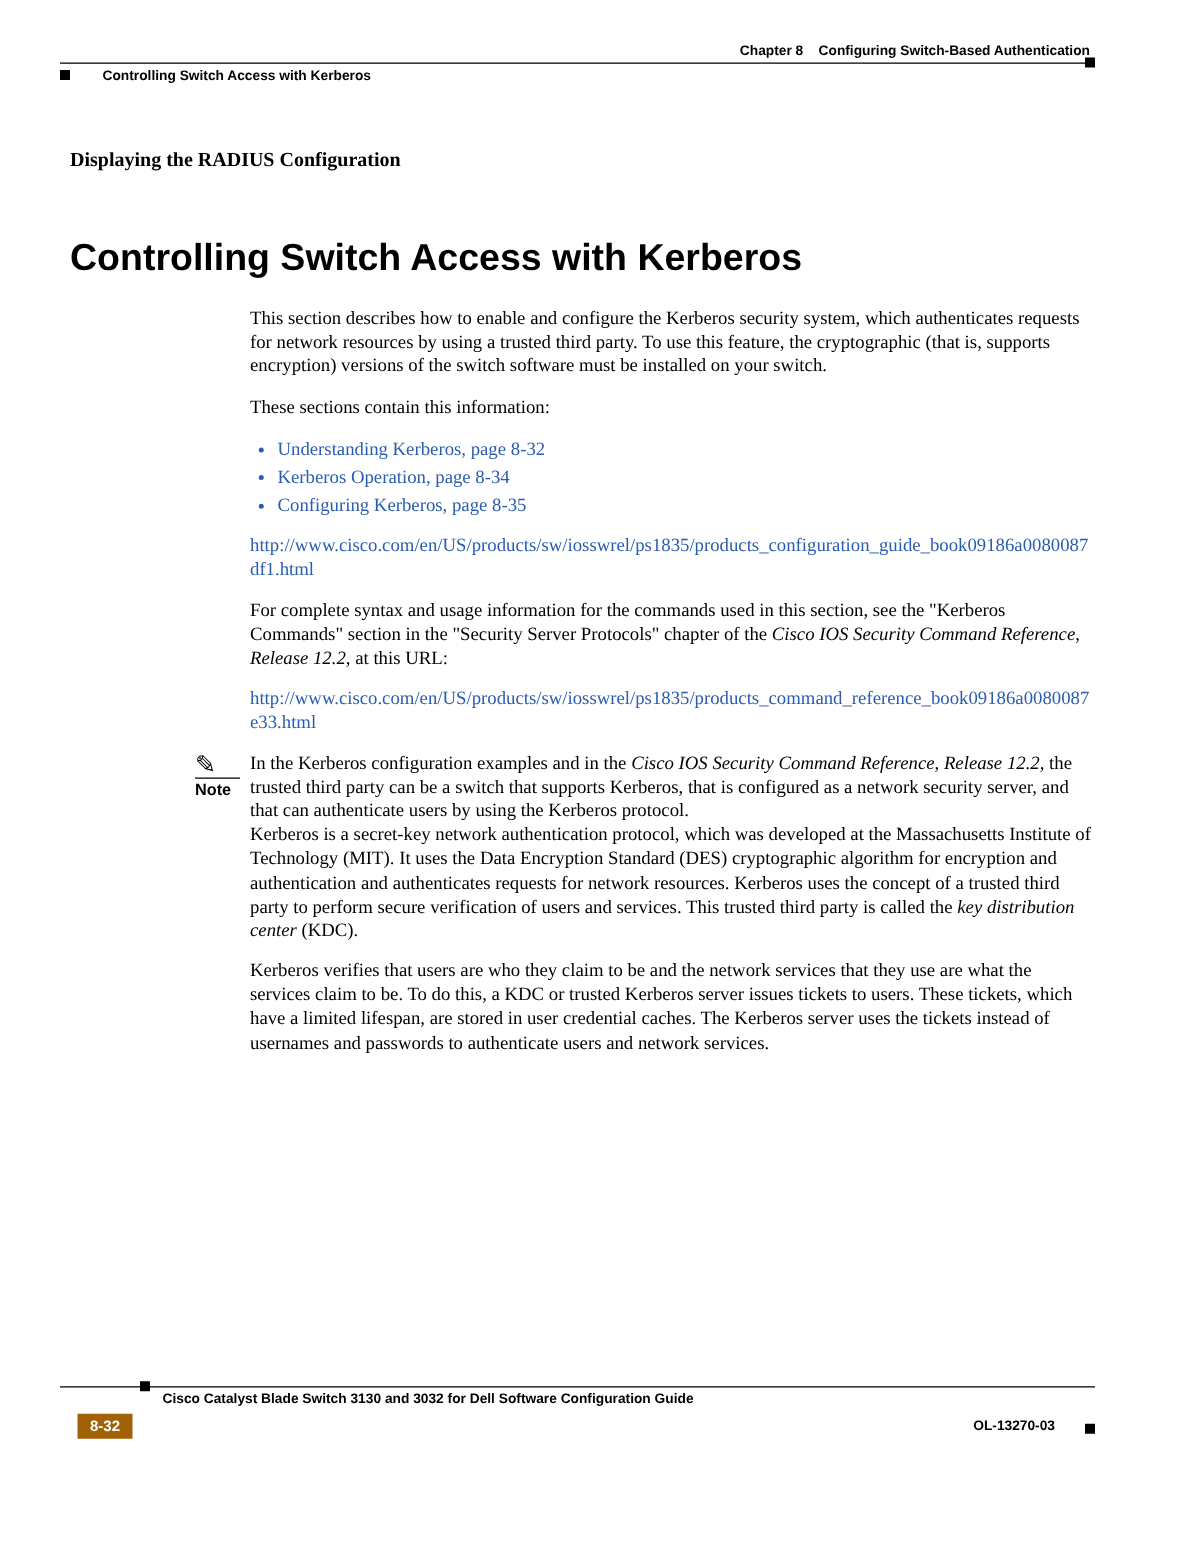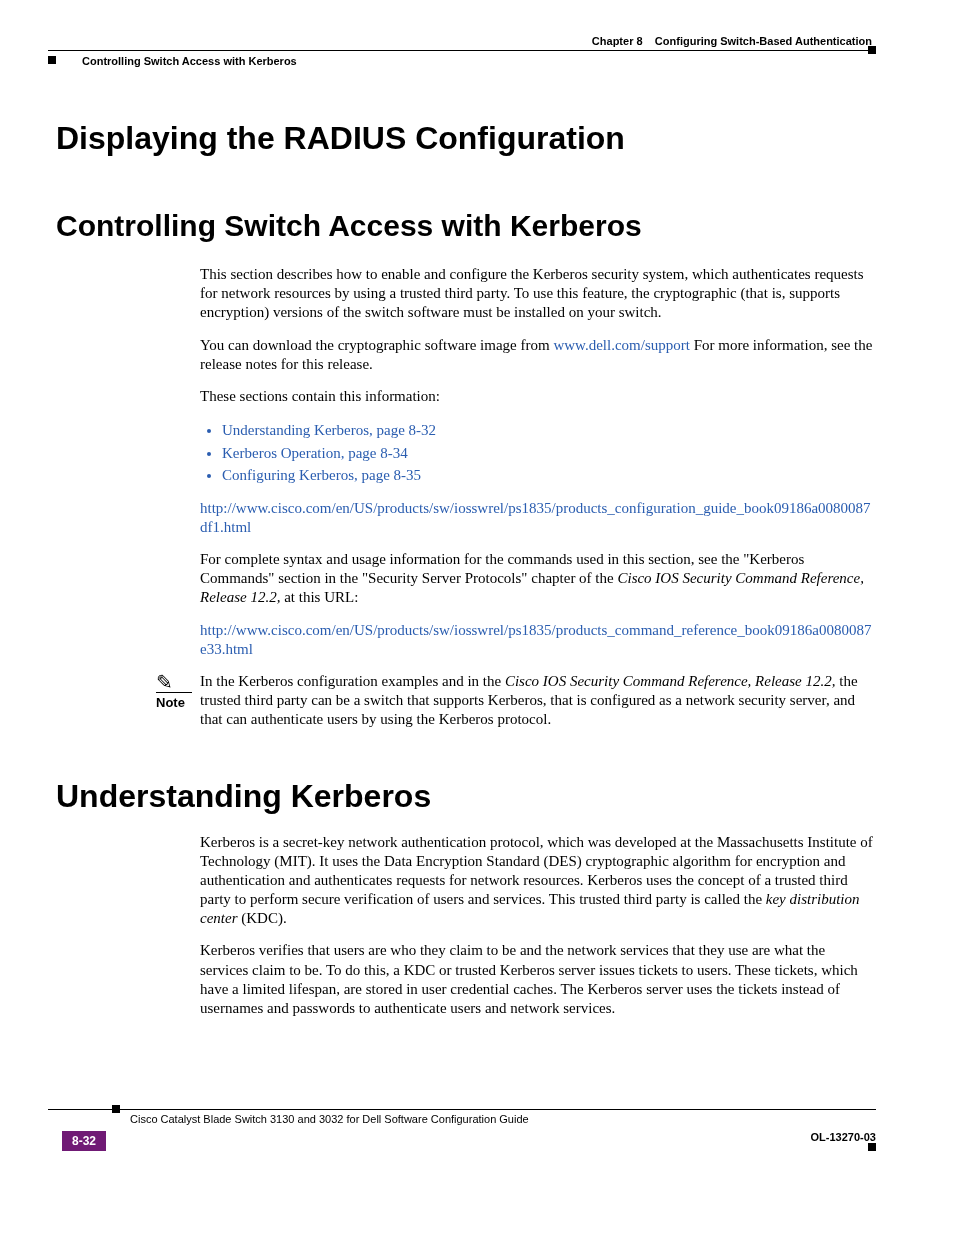--- a/index.html
+++ b/index.html
@@ -59,23 +59,23 @@
   }
 
   .content {
     position: absolute;
     top: 120px;
     left: 56px;
     right: 78px;
   }
 
   h2.section {
-    font-family: Liberation Sans, sans-serif;
-    font-weight: bold;
-    font-size: 32px;
+    font-family: Liberation Serif, serif;
+    font-weight: bold;
+    font-size: 16px;
     margin: 0 0 18px 0;
   }
   h1.main {
     font-family: Arial, Helvetica, sans-serif;
     font-weight: bold;
     font-size: 30px;
     margin: 52px 0 22px 0;
   }
 
   .body-text {
@@ -147,31 +147,31 @@
     position: absolute;
     left: 64px;
     top: -4px;
     width: 8px;
     height: 8px;
     background: #000;
   }
   .footer-title {
     font-family: Arial, Helvetica, sans-serif;
     font-size: 11px;
-    font-weight: normal;
+    font-weight: bold;
     margin-left: 82px;
   }
   .footer-row {
     display: flex;
     justify-content: space-between;
     align-items: center;
     margin-top: 6px;
   }
   .page-num-box {
-    background: #701a75;
+    background: #a16207;
     color: #fff;
     font-family: Arial, Helvetica, sans-serif;
     font-weight: bold;
     font-size: 12px;
     padding: 3px 10px;
     margin-left: 14px;
   }
   .doc-id {
     font-family: Arial, Helvetica, sans-serif;
     font-size: 11px;
@@ -191,23 +191,20 @@
   <div class="header-sub-square"></div>
   <div class="header-sub">Controlling Switch Access with Kerberos</div>
 
   <div class="content">
 
     <h2 class="section">Displaying the RADIUS Configuration</h2>
 
     <h1 class="main">Controlling Switch Access with Kerberos</h1>
     <div class="body-text">
       <p class="body">This section describes how to enable and configure the Kerberos security system, which authenticates requests for network resources by using a trusted third party. To use this feature, the cryptographic (that is, supports encryption) versions of the switch software must be installed on your switch.</p>
-      <p class="body">
-        <span>You can download the cryptographic software image from </span><a class="link">www.dell.com/support</a><span> For more information, see the release notes for this release.</span>
-      </p>
       <p class="body">These sections contain this information:</p>
       <ul class="bullets">
         <li><a class="link">Understanding Kerberos, page 8-32</a></li>
         <li><a class="link">Kerberos Operation, page 8-34</a></li>
         <li><a class="link">Configuring Kerberos, page 8-35</a></li>
       </ul>
       <p class="body"><a class="link" style="word-break:break-all">http://www.cisco.com/en/US/products/sw/iosswrel/ps1835/products_configuration_guide_book09186a0080087df1.html</a></p>
       <p class="body">
         <span>For complete syntax and usage information for the commands used in this section, see the "Kerberos Commands" section in the "Security Server Protocols" chapter of the </span><span class="italic">Cisco IOS Security Command Reference, Release 12.2,</span><span> at this URL:</span>
       </p>
@@ -220,37 +217,36 @@
         <div class="note-rule"></div>
         <span class="note-icon">Note</span>
       </div>
       <div class="note-body">
         <p class="body">
           <span>In the Kerberos configuration examples and in the </span><span class="italic">Cisco IOS Security Command Reference, Release 12.2,</span><span> the trusted third party can be a switch that supports Kerberos, that is configured as a network security server, and that can authenticate users by using the Kerberos protocol.</span>
         </p>
       </div>
     </div>
 
-    <h2 class="section" style="margin-top:48px;">Understanding Kerberos</h2>
     <div class="body-text">
       <p class="body">
         <span>Kerberos is a secret-key network authentication protocol, which was developed at the Massachusetts Institute of Technology (MIT). It uses the Data Encryption Standard (DES) cryptographic algorithm for encryption and authentication and authenticates requests for network resources. Kerberos uses the concept of a trusted third party to perform secure verification of users and services. This trusted third party is called the </span><span class="italic">key distribution center</span><span> (KDC).</span>
       </p>
       <p class="body">Kerberos verifies that users are who they claim to be and the network services that they use are what the services claim to be. To do this, a KDC or trusted Kerberos server issues tickets to users. These tickets, which have a limited lifespan, are stored in user credential caches. The Kerberos server uses the tickets instead of usernames and passwords to authenticate users and network services.</p>
     </div>
 
   </div>
 
   <div class="footer">
     <div class="footer-line">
       <div class="footer-square-left"></div>
     </div>
     <div class="footer-title">Cisco Catalyst Blade Switch 3130 and 3032 for Dell Software Configuration Guide</div>
     <div class="footer-row">
       <div class="page-num-box">8-32</div>
-      <div style="display:flex;align-items:flex-end;gap:0;flex-direction:column;">
+      <div style="display:flex;align-items:flex-end;gap:24px;">
         <span class="doc-id">OL-13270-03</span>
         <span style="width:8px;height:8px;background:#000;display:inline-block"></span>
       </div>
     </div>
   </div>
 
 </div>
 
 </body></html>

